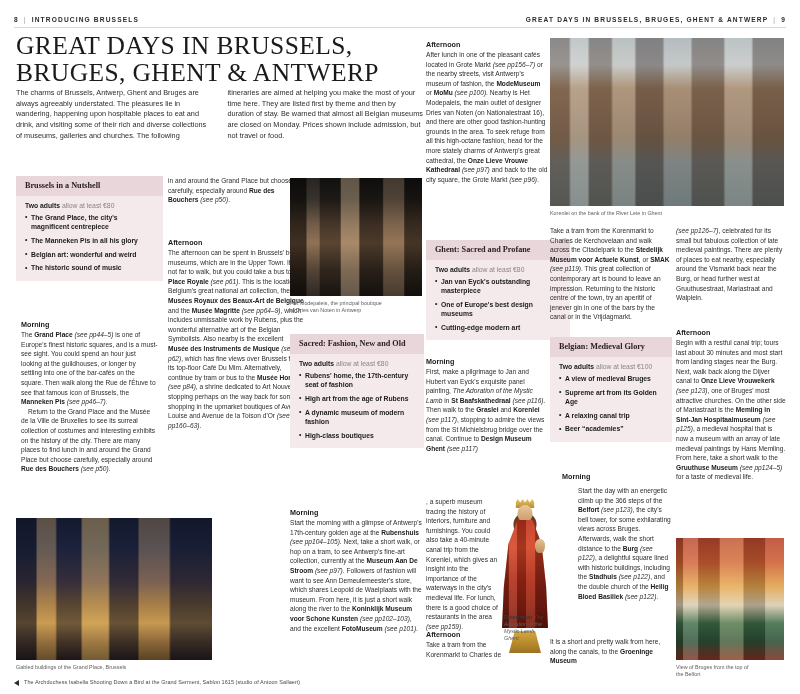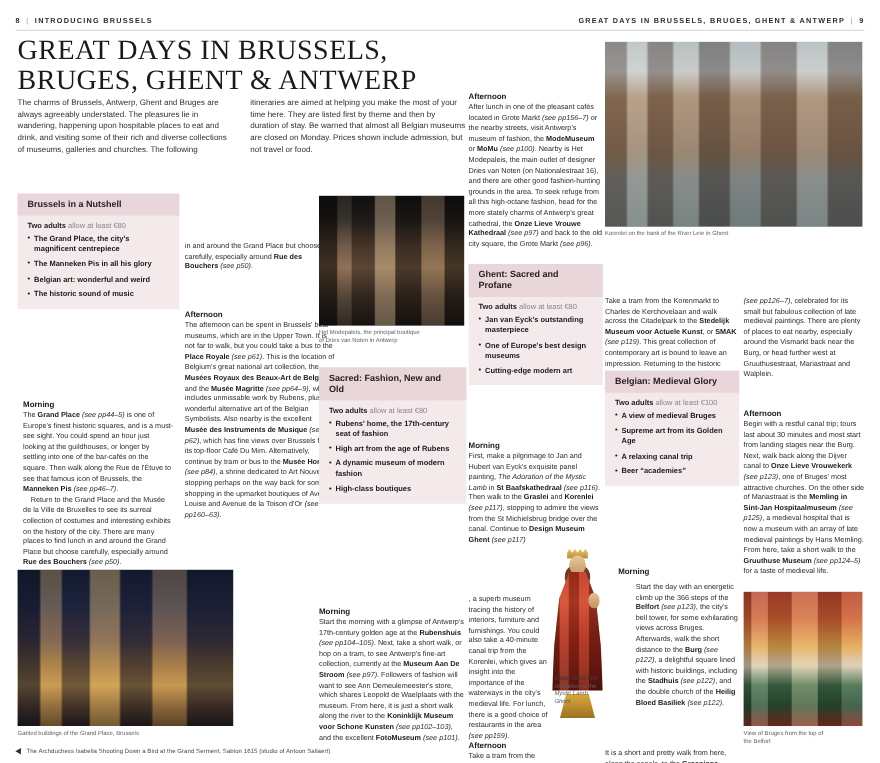--- a/index.html
+++ b/index.html
@@ -46,21 +46,20 @@
     column-count:2; column-gap:15px;
     font-size:7.3px; line-height:1.47; color:#2d2d2d;
     text-align:left;
   }
 
   
   .col {
     position:absolute;
     font-size:6.6px; line-height:1.455;
     color:#2d2d2d;
-    margin-top:43px;
   }
   .col p { margin:0 0 0 0; text-indent:0; }
   .col p + p { text-indent:7px; }
   .sub {
     font-weight:700; font-size:7.2px; color:#1a1a1a;
     margin:0 0 1px 0; line-height:1.25;
   }
   b, strong { font-weight:700; color:#1a1a1a; }
   i, em { font-style:italic; }
 
@@ -68,20 +67,21 @@
   .tintbox {
     position:absolute;
     background:#f4eaec;
     border:0;
   }
   .tintbox .tb-head {
     background:#e8d6da;
     font-weight:700; font-size:8.2px; line-height:1.2;
     color:#2a2022;
     padding:5px 8px 5px 9px;
+    font-family:Liberation Serif, serif;
   }
   .tintbox .tb-body { padding:6px 9px 8px 9px; }
   .tintbox .tb-price {
     font-size:6.8px; margin-bottom:4px; color:#2d2d2d;
   }
   .tintbox .tb-price b { font-weight:700; color:#1a1a1a; }
   .tintbox .tb-price span.allow { color:#8d8288; }
   .tintbox ul { margin:0; padding:0; list-style:none; }
   .tintbox li {
     font-size:6.8px; line-height:1.36; font-weight:700; color:#1a1a1a;
@@ -281,21 +281,21 @@
 <div class="col" style="left:290px; top:508px; width:134px;">
   <div class="sub">Morning</div>
   <p><span>Start the morning with a glimpse of Antwerp's 17th-century golden age at the </span><b>Rubenshuis</b><i> (see pp104–105)</i><span>. Next, take a short walk, or hop on a tram, to see Antwerp's fine-art collection, currently at the </span><b>Museum Aan De Stroom</b><i> (see p97)</i><span>. Followers of fashion will want to see Ann Demeulemeester's store, which shares Leopold de Waelplaats with the museum. From here, it is just a short walk along the river to the </span><b>Koninklijk Museum voor Schone Kunsten</b><i> (see pp102–103)</i><span>, and the excellent </span><b>FotoMuseum</b><i> (see p101)</i><span>.</span></p>
 </div>
 
 <div class="col" style="left:426px; top:40px; width:122px;">
   <div class="sub">Afternoon</div>
   <p><span>After lunch in one of the pleasant cafés located in Grote Markt </span><i>(see pp156–7)</i><span> or the nearby streets, visit Antwerp's museum of fashion, the </span><b>ModeMuseum</b><span> or </span><b>MoMu</b><i> (see p100)</i><span>. Nearby is Het Modepaleis, the main outlet of designer Dries van Noten (on Nationalestraat 16), and there are other good fashion-hunting grounds in the area. To seek refuge from all this high-octane fashion, head for the more stately charms of Antwerp's great cathedral, the </span><b>Onze Lieve Vrouwe Kathedraal</b><i> (see p97)</i><span> and back to the old city square, the Grote Markt </span><i>(see p96)</i><span>.</span></p>
 </div>
 
-<div class="tintbox" style="left:426px; top:240px; width:122px;">
+<div class="tintbox" style="left:426px; top:240px; width:144px;">
   <div class="tb-head">Ghent: Sacred and Profane</div>
   <div class="tb-body">
     <div class="tb-price">
       <b>Two adults</b>
       <span class="allow">allow at least €80</span>
     </div>
     <ul>
       <li>Jan van Eyck's outstanding masterpiece</li>
       <li>One of Europe's best design museums</li>
       <li>Cutting-edge modern art</li>

